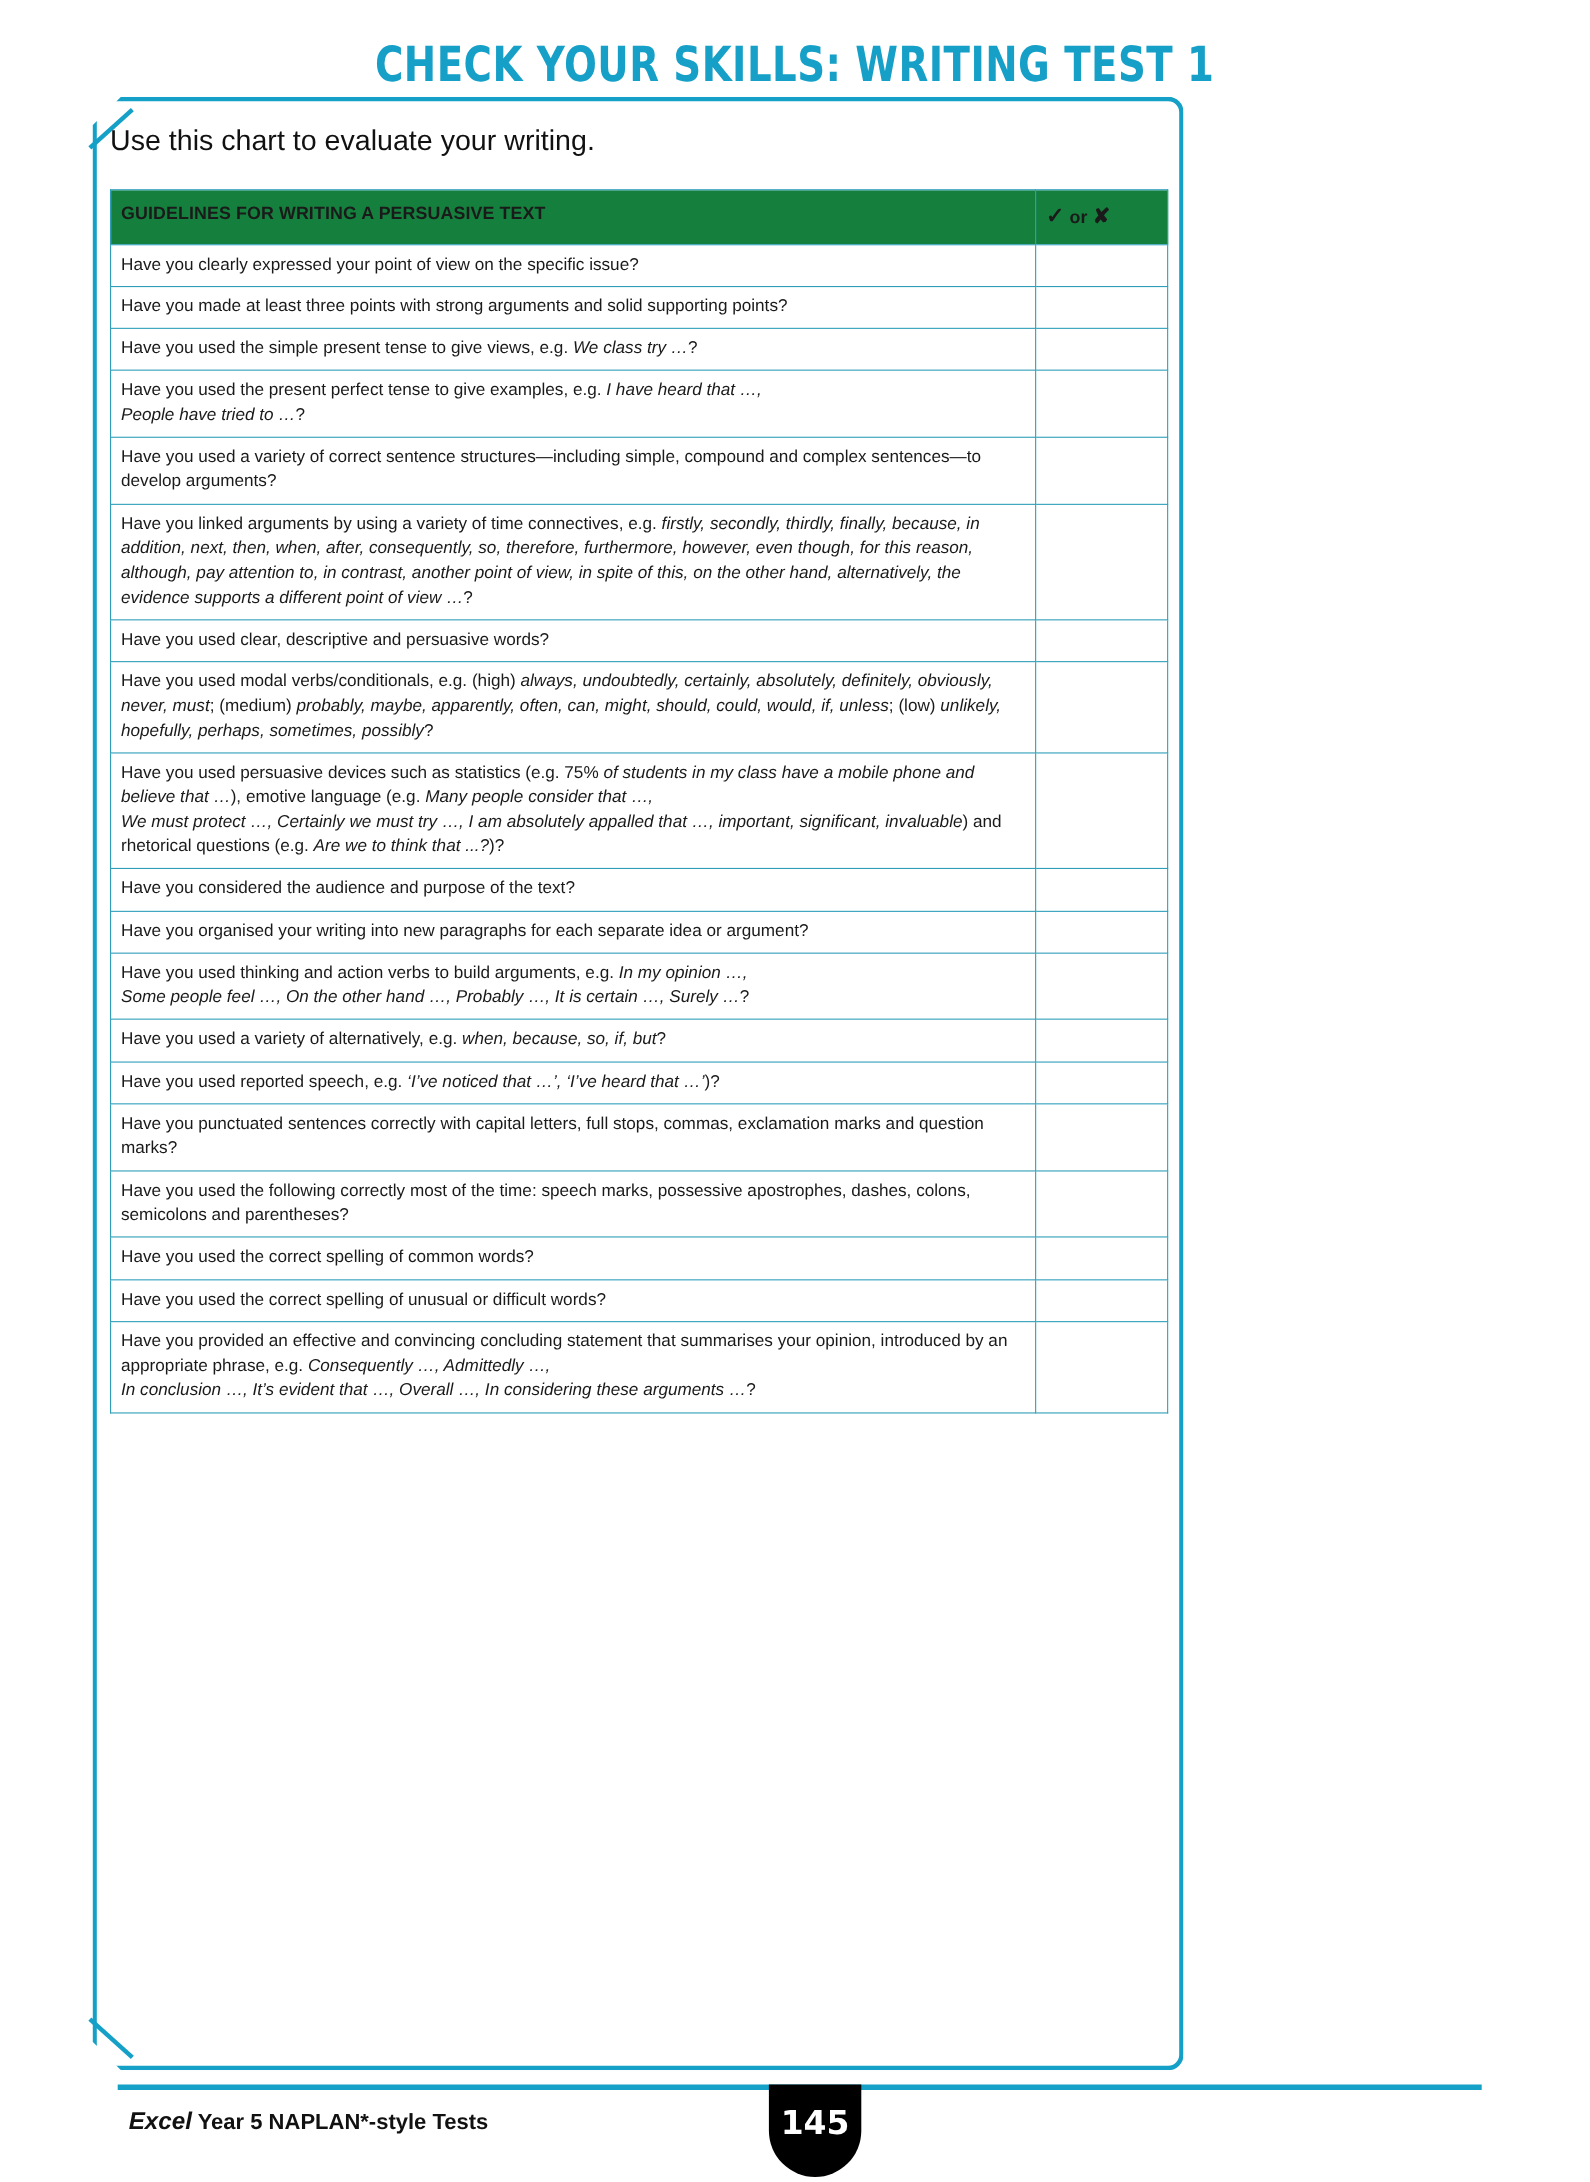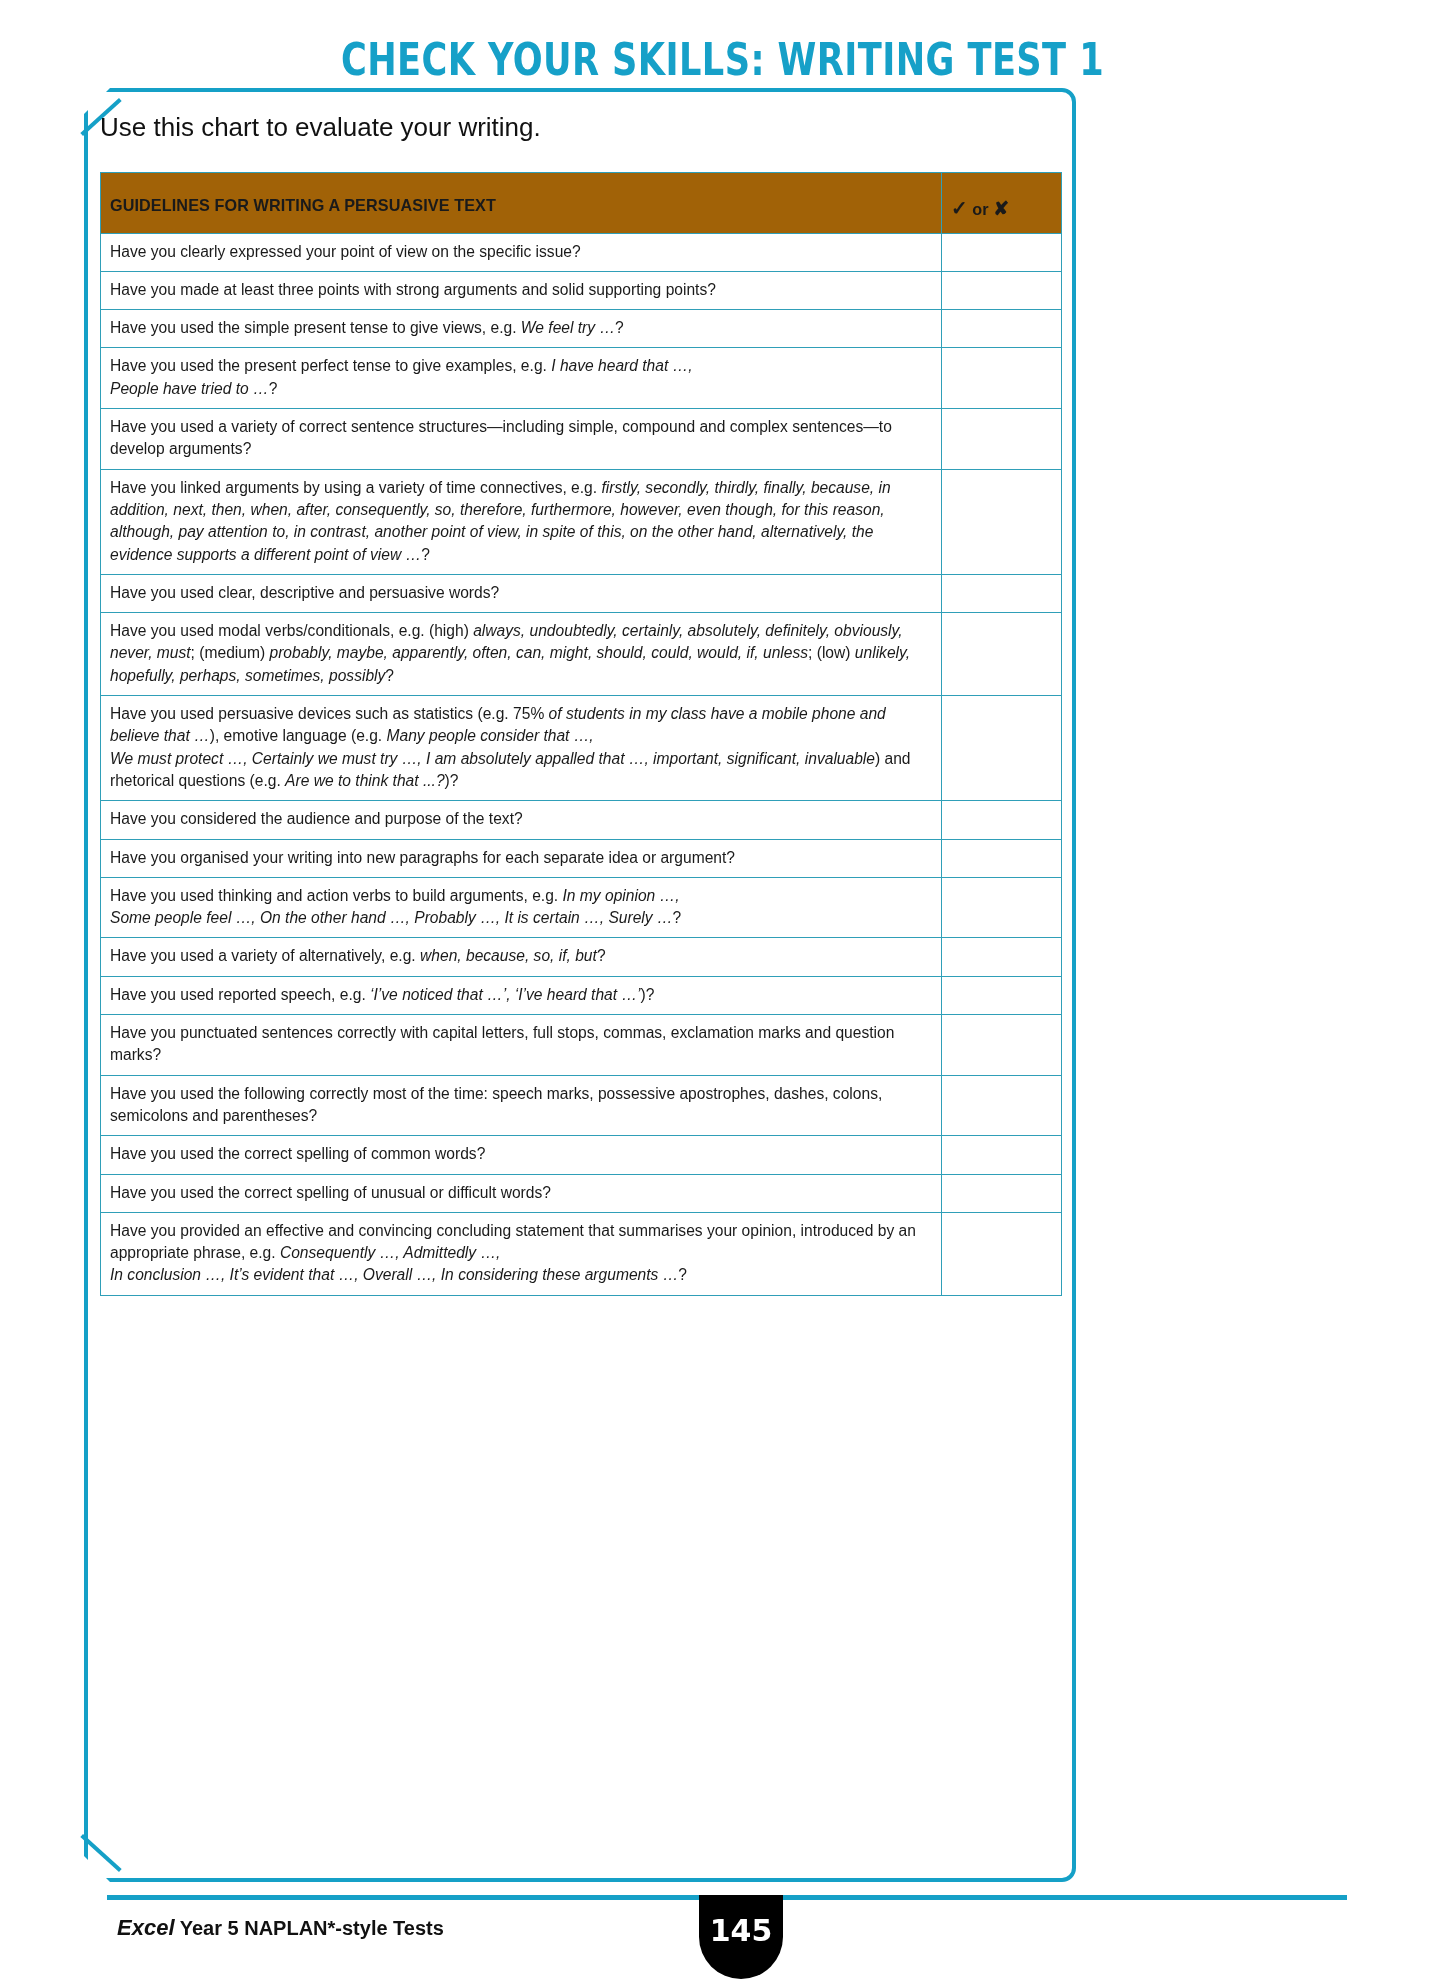--- a/index.html
+++ b/index.html
@@ -118,24 +118,24 @@
   table.checklist th {
     border: 1px solid #2f9fb8;
     vertical-align: top;
     padding: 7px 9px 8px 9px;
     font-size: 15.6px;
     line-height: 1.43;
     text-align: left;
     font-weight: normal;
   }
   table.checklist thead th {
-    background: #a16207;
+    background: #15803d;
     font-weight: bold;
     font-size: 16.2px;
-    padding-top: 21px;
+    padding-top: 10px;
     padding-bottom: 10px;
     letter-spacing: 0.1px;
   }
   col.c-text { width: 87.5%; }
   col.c-mark { width: 12.5%; }
   th.mark-head {
     text-align: center;
     font-size: 18px;
   }
   th.mark-head .tick { font-size: 20px; }
@@ -219,21 +219,21 @@
     <tbody id="checklist-body">
         <tr>
           <td class="row-text"><span><span>Have you clearly expressed your point of view on the specific issue?</span></span></td>
           <td class="mark-cell">&nbsp;</td>
         </tr>
         <tr>
           <td class="row-text"><span><span>Have you made at least three points with strong arguments and solid supporting points?</span></span></td>
           <td class="mark-cell">&nbsp;</td>
         </tr>
         <tr>
-          <td class="row-text"><span><span>Have you used the simple present tense to give views, e.g. </span><i>We feel try …</i><span>?</span></span></td>
+          <td class="row-text"><span><span>Have you used the simple present tense to give views, e.g. </span><i>We class try …</i><span>?</span></span></td>
           <td class="mark-cell">&nbsp;</td>
         </tr>
         <tr>
           <td class="row-text"><span><span>Have you used the present perfect tense to give examples, e.g. </span><i>I have heard that …,</i></span><span class="nl"><i>People have tried to …</i><span>?</span></span></td>
           <td class="mark-cell">&nbsp;</td>
         </tr>
         <tr>
           <td class="row-text"><span><span>Have you used a variety of correct sentence structures—including simple, compound and complex sentences—to develop arguments?</span></span></td>
           <td class="mark-cell">&nbsp;</td>
         </tr>

